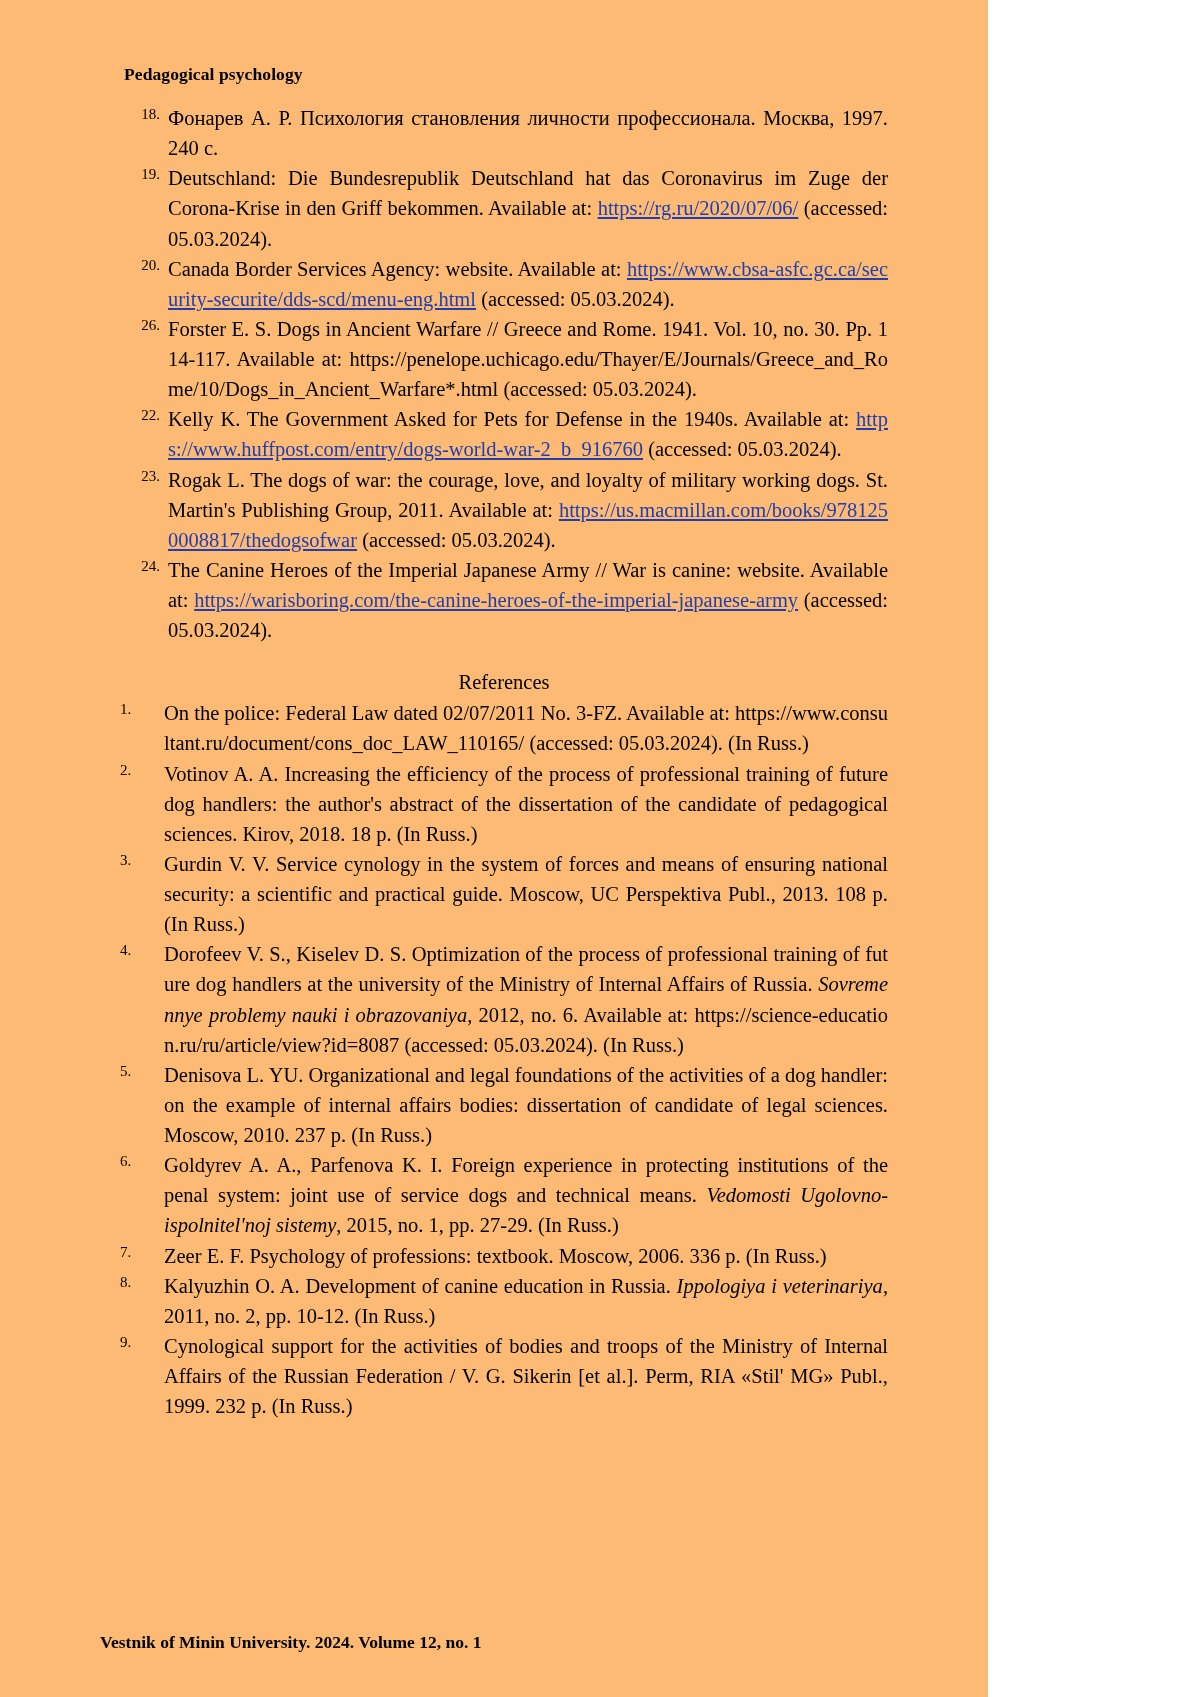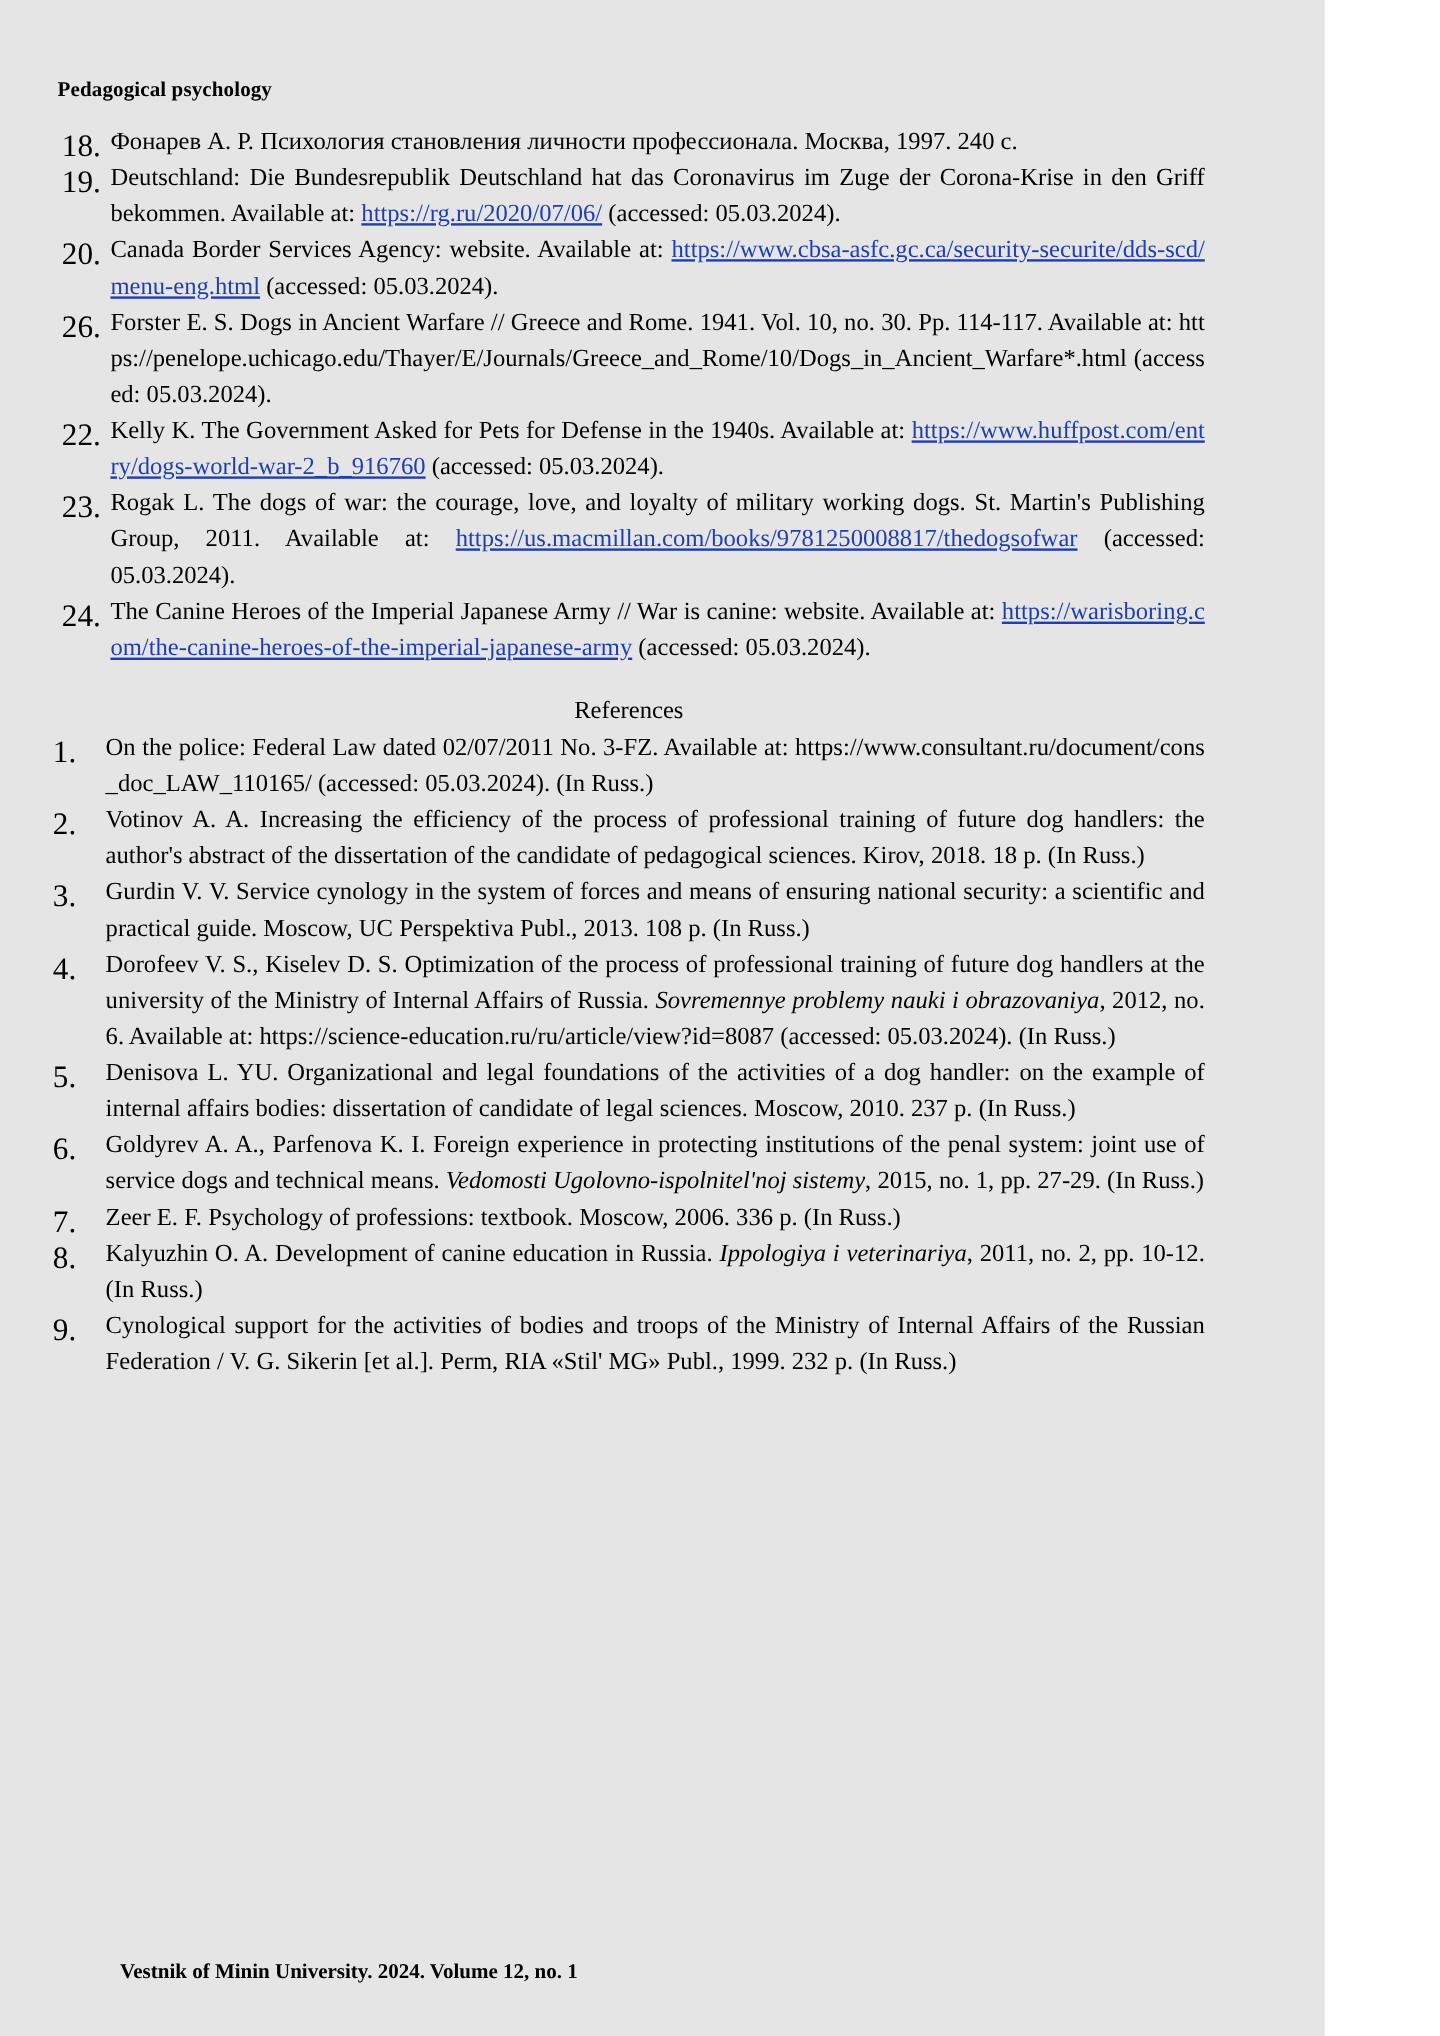--- a/index.html
+++ b/index.html
@@ -5,26 +5,26 @@
   html, body {
     margin: 0;
     padding: 0;
     background: #ffffff;
   }
   body {
     font-family: "Liberation Serif", serif;
     color: #000000;
   }
   .page {
-    width: 1104px;
+    width: 988px;
     height: 1697px;
     box-sizing: border-box;
-    padding: 64px 100px 40px 44px;
+    padding: 64px 100px 40px 120px;
     position: relative;
-    background: #e5e5e5;
+    background: #fdba74;
   }
   .running-head {
     font-family: "Liberation Serif", serif;
     font-weight: bold;
     font-size: 17.5px;
     letter-spacing: 0.1px;
     margin: 0 0 18px 4px;
   }
   ol.reflist {
     list-style: none;
@@ -39,21 +39,21 @@
     text-align: justify;
     text-justify: inter-word;
     margin-bottom: 0px;
   }
   ol.reflist li .num {
     position: absolute;
     left: 0;
     top: 0;
     width: 40px;
     text-align: right;
-    font-size: 26px;
+    font-size: 15px;
   }
   .ref-text {
     display: block;
   }
   a.link {
     color: #1f3fb0;
     text-decoration: underline;
     word-break: break-all;
   }
   .plain-url {

